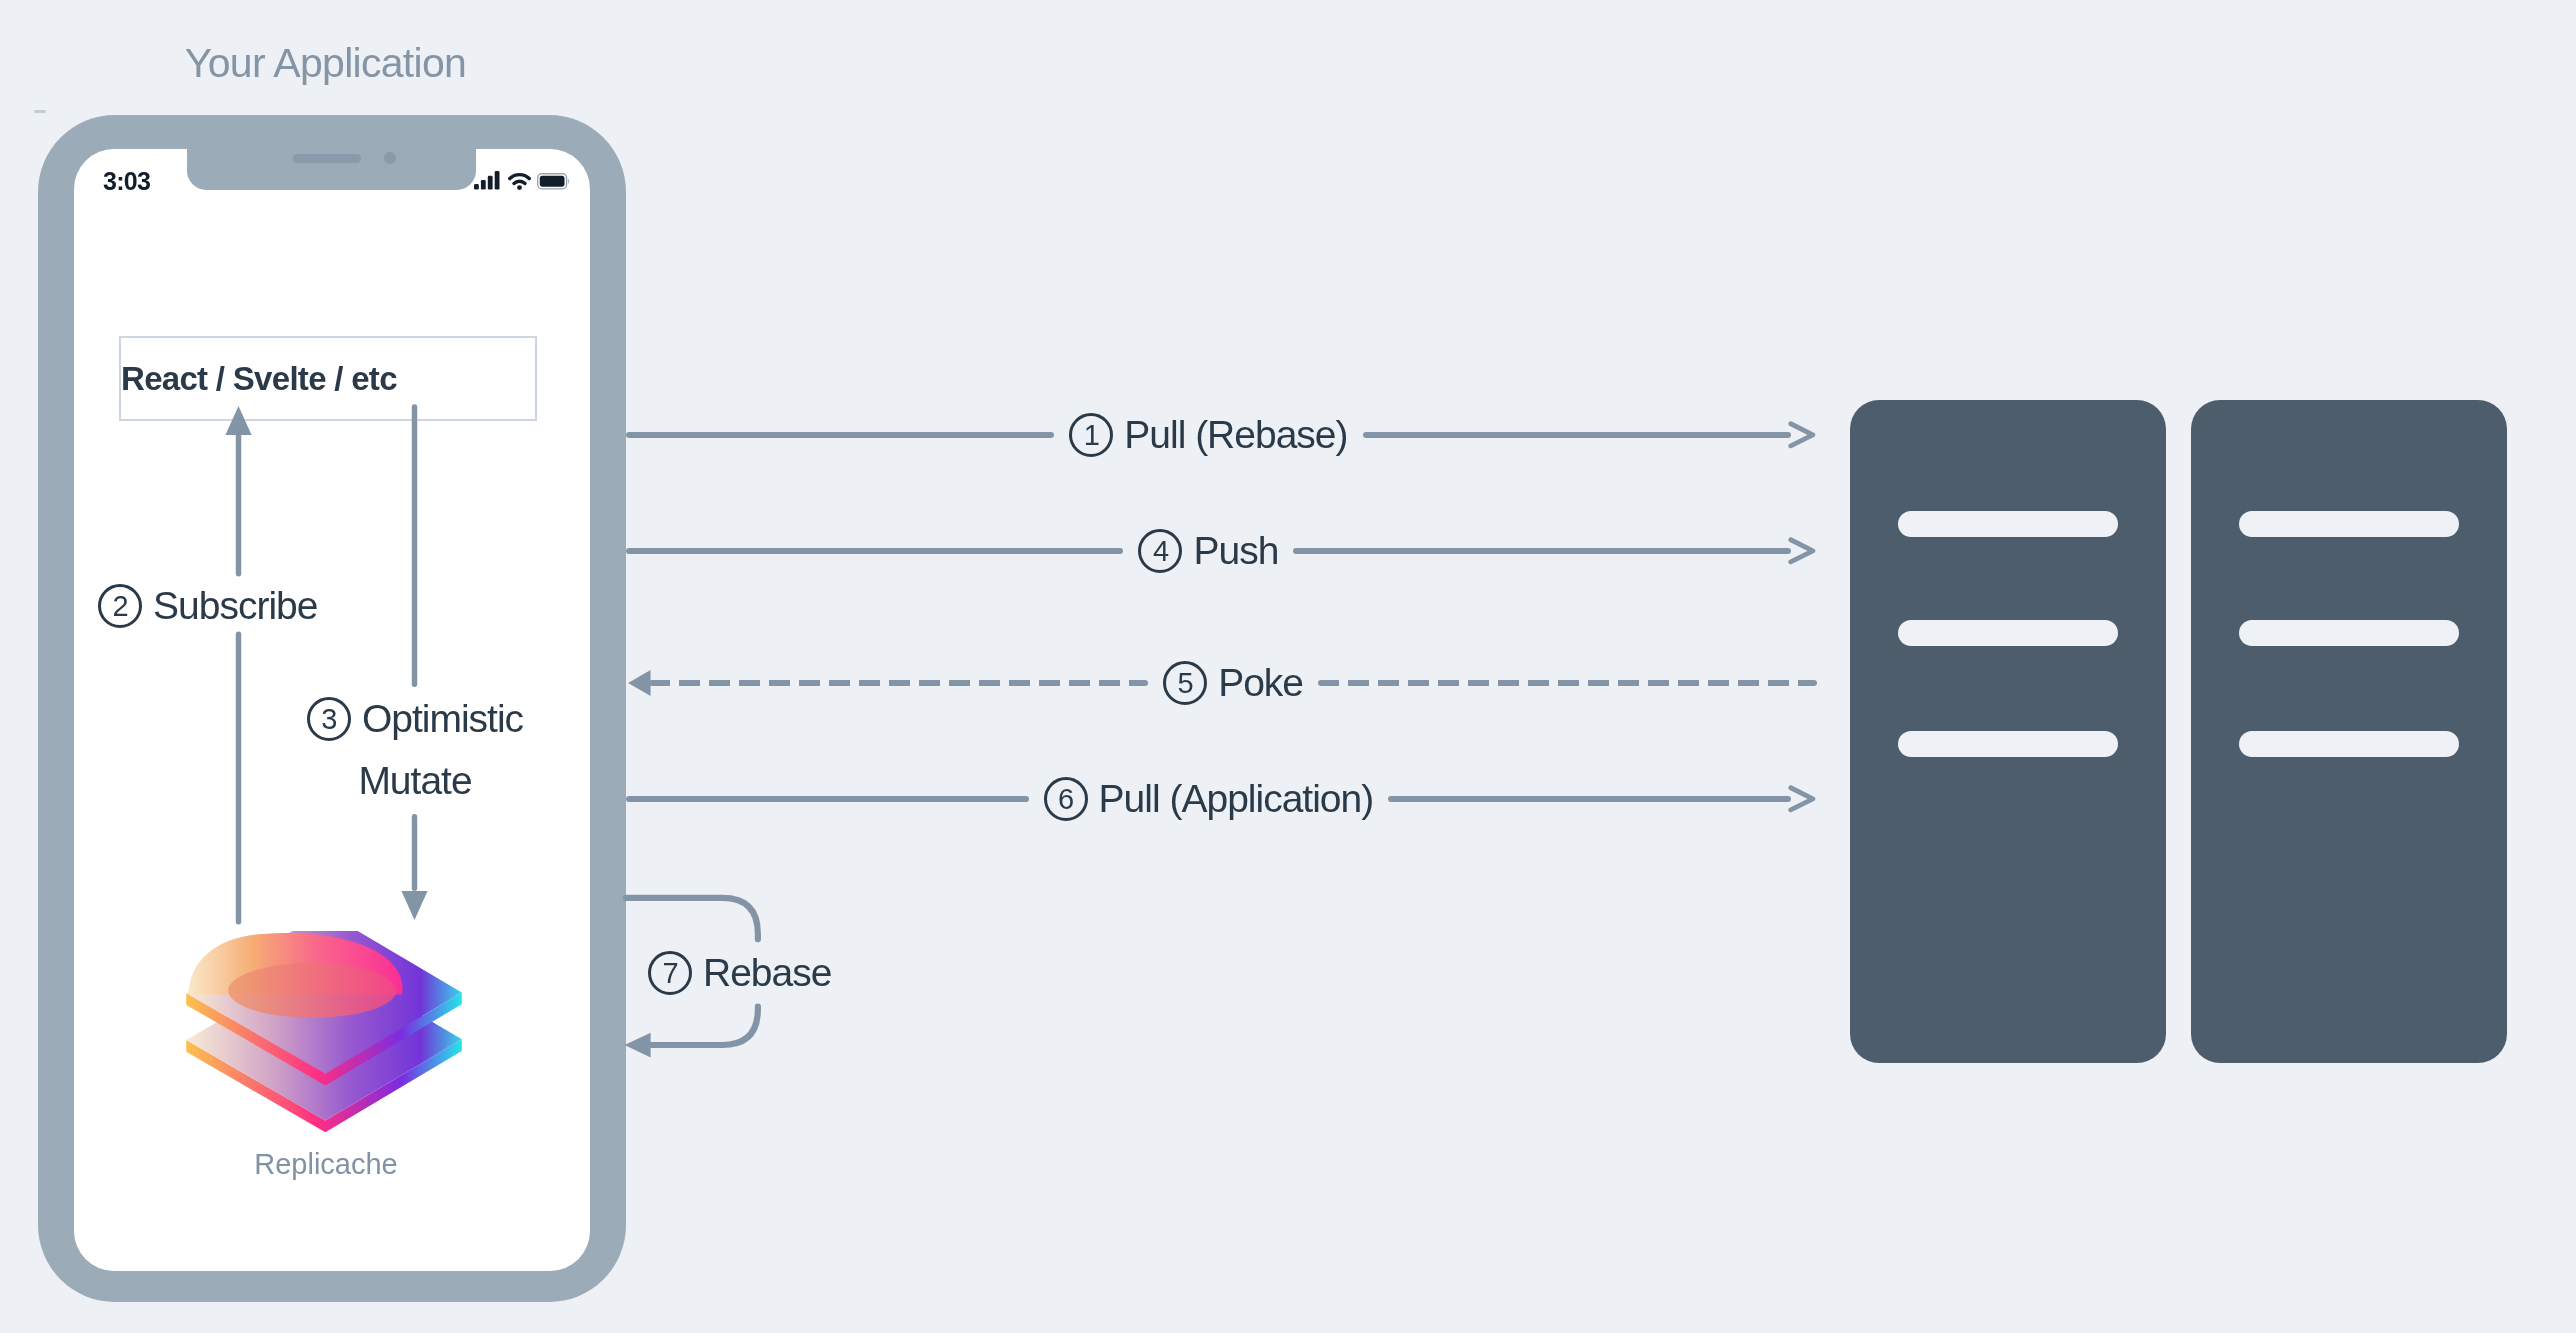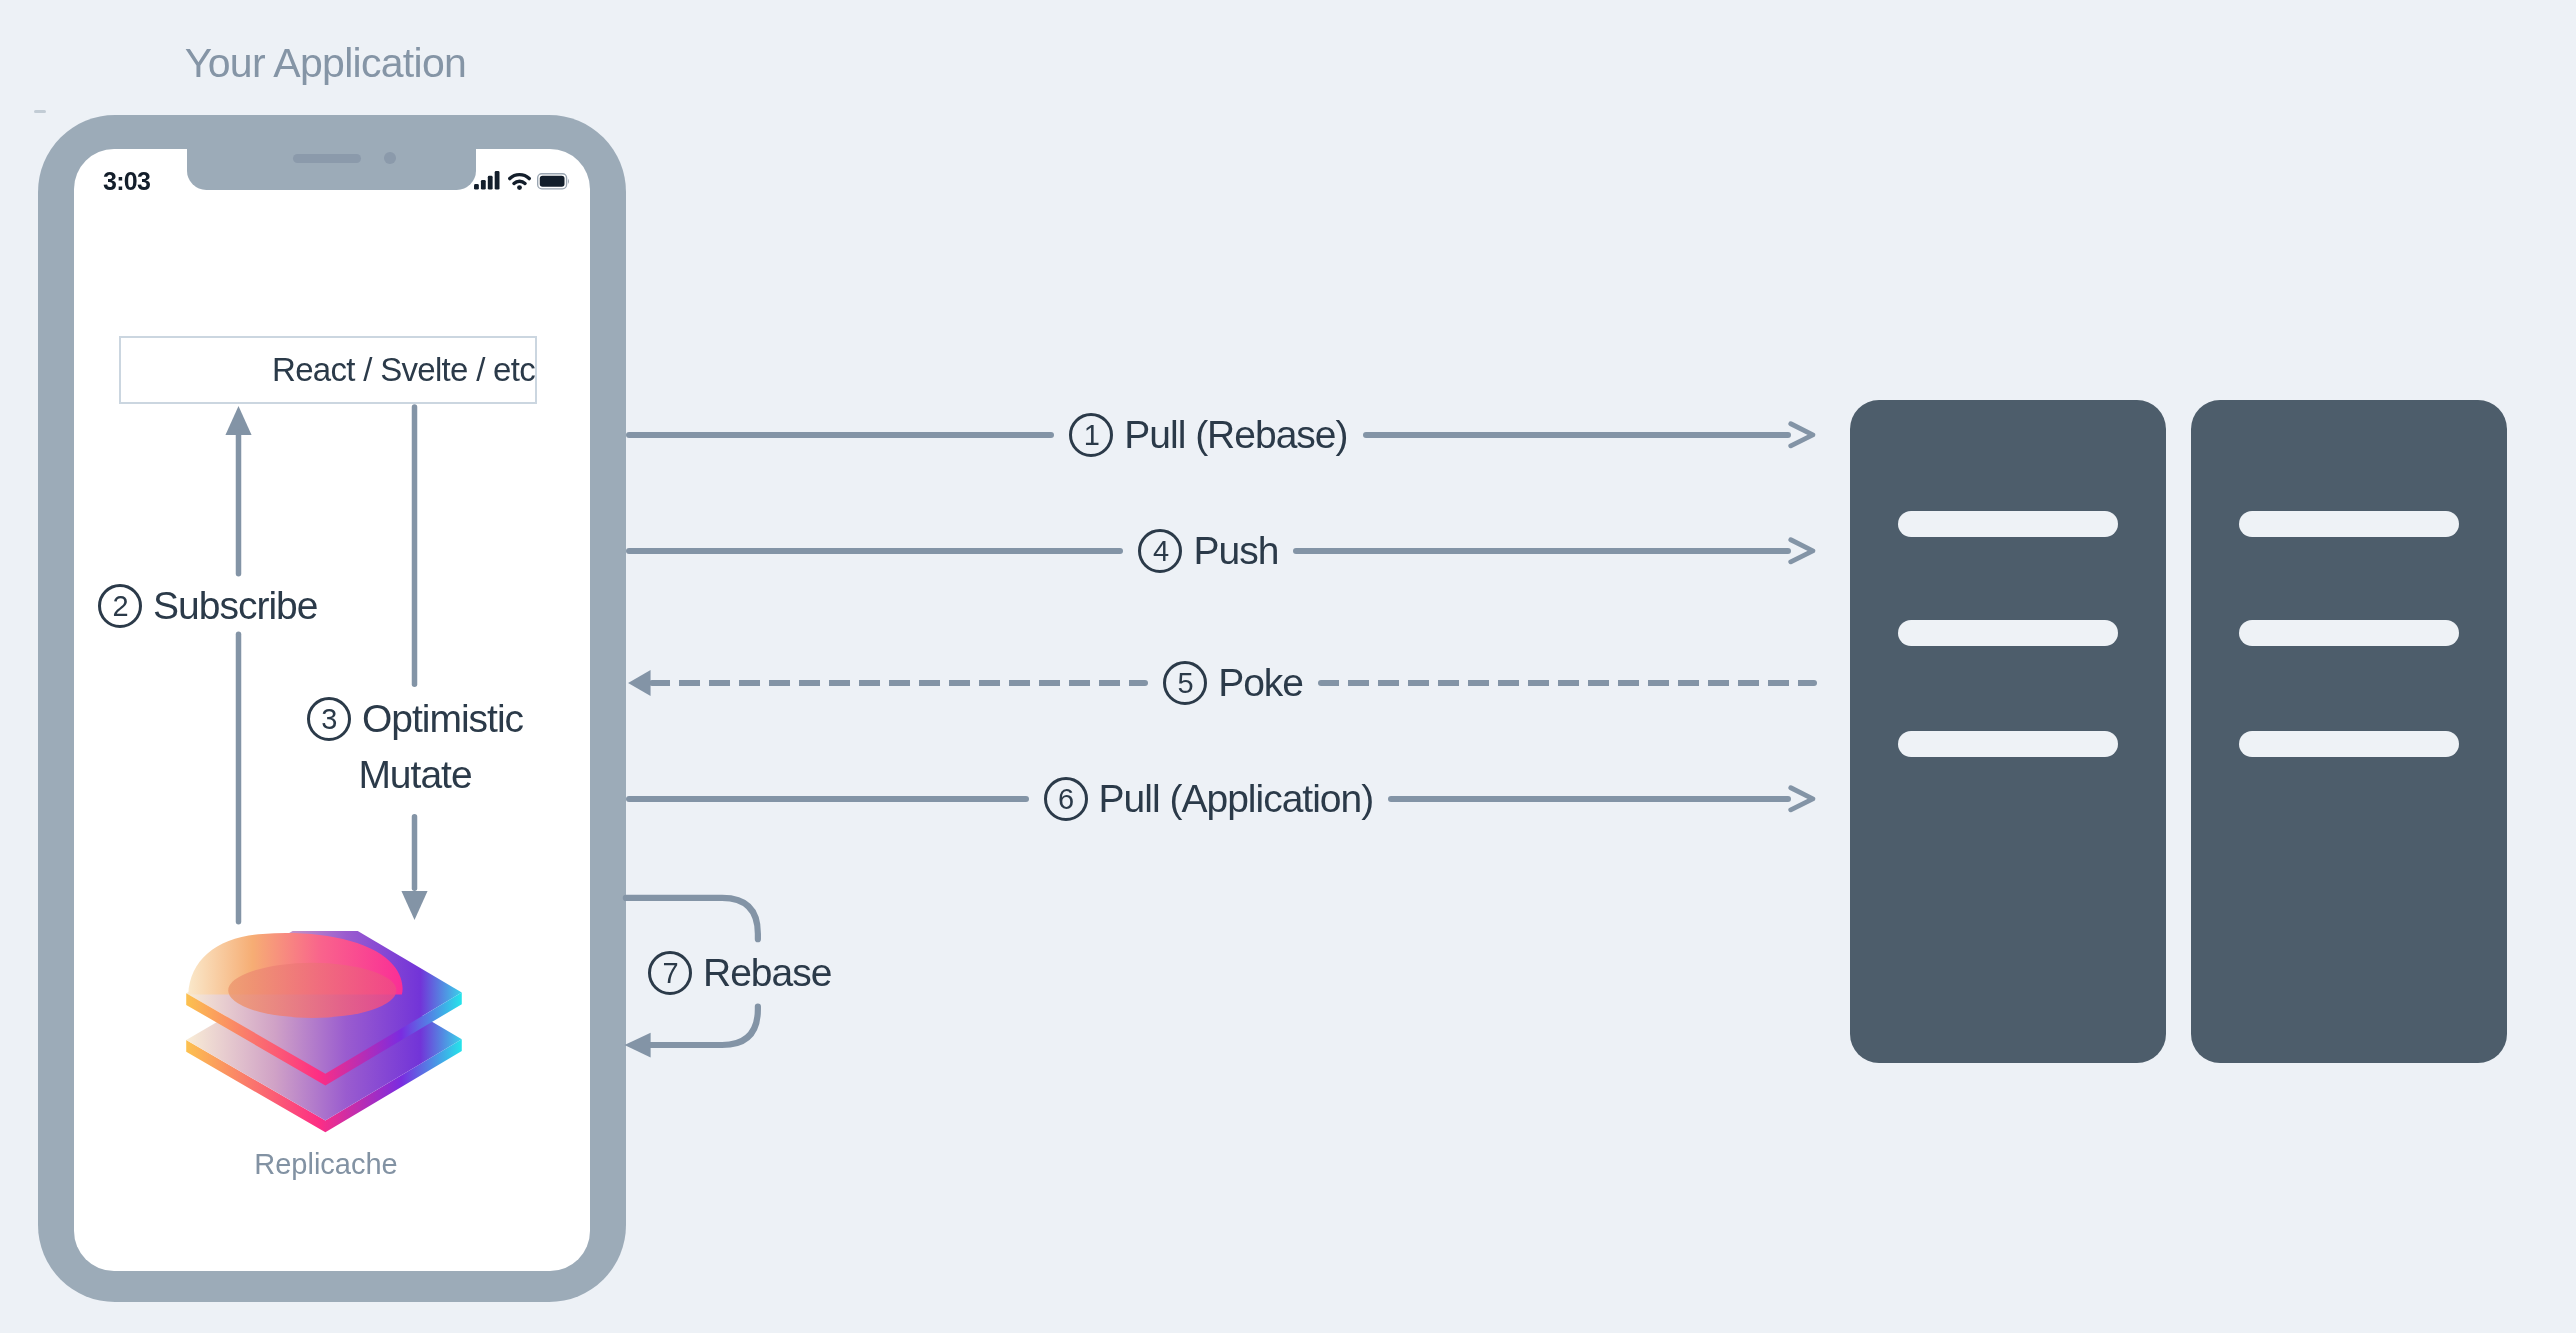--- a/index.html
+++ b/index.html
@@ -31,37 +31,37 @@
   
   .phone-frame{position:absolute;left:38px;top:115px;width:588px;height:1187px;border-radius:77px;background:var(--phone-frame);}
   .phone-screen{position:absolute;left:36px;top:34px;width:516px;height:1122px;border-radius:40px;background:#ffffff;}
   .notch{position:absolute;left:187px;top:149px;width:289px;height:41px;background:var(--phone-frame);border-radius:0 0 19.3px 19.3px;}
   .speaker{position:absolute;left:293px;top:154px;width:68px;height:9px;border-radius:4.8px;background:var(--notch-detail);}
   .camera{position:absolute;left:384px;top:152px;width:11.7px;height:11.7px;border-radius:50%;background:var(--notch-detail);}
   .status-time{position:absolute;left:103px;top:167px;font-size:25px;font-weight:700;color:var(--status-dark);letter-spacing:-0.7px;}
   .status-icons{position:absolute;left:474px;top:171px;display:flex;align-items:flex-end;gap:6.2px;}
 
   .framework-box{
-    position:absolute;left:119px;top:336px;width:418px;height:68px;
+    position:absolute;left:119px;top:336px;width:418px;height:85px;
     background:#ffffff;border:2.1px solid var(--box-border);
-    display:flex;align-items:center;justify-content:flex-end;
-    font-size:33px;color:var(--dark-text);letter-spacing:-0.7px;white-space:nowrap;
+    display:flex;align-items:center;justify-content:flex-start;
+    font-size:33px;color:var(--dark-text);letter-spacing:-0.7px;white-space:nowrap;font-weight:bold;
   }
 
   .num-circle{
     display:inline-flex;align-items:center;justify-content:center;
     width:44px;height:44px;border:3.4px solid var(--dark-text);border-radius:50%;
     font-size:29px;color:var(--dark-text);flex:0 0 auto;
   }
   .flow-label{display:inline-flex;align-items:center;gap:11px;font-size:39px;color:var(--dark-text);letter-spacing:-1px;white-space:nowrap;}
 
   .label-subscribe{position:absolute;left:98px;top:584px;height:44px;}
   .label-mutate{position:absolute;left:277px;top:697px;width:276px;text-align:center;}
   .label-mutate .l1{display:inline-flex;align-items:center;gap:11px;height:44px;font-size:39px;color:var(--dark-text);letter-spacing:-1px;white-space:nowrap;}
-  .label-mutate .l2{margin-top:12px;font-size:39px;color:var(--dark-text);letter-spacing:-1px;}
+  .label-mutate .l2{margin-top:18px;font-size:39px;color:var(--dark-text);letter-spacing:-1px;}
   .label-rebase{position:absolute;left:648px;top:951px;height:44px;}
   .replicache-label{position:absolute;left:188px;top:1148px;width:276px;text-align:center;font-size:29px;color:var(--replicache-gray);}
 
   svg.abs{position:absolute;overflow:visible;}
 
   
   .connector{position:absolute;left:626px;width:1191px;height:62px;display:flex;align-items:center;}
   .connector .seg{flex:1 1 auto;height:6.2px;background:var(--line);border-radius:3.4px;}
   .connector .seg-dash{
     flex:1 1 auto;height:6.2px;border-radius:3.4px;

